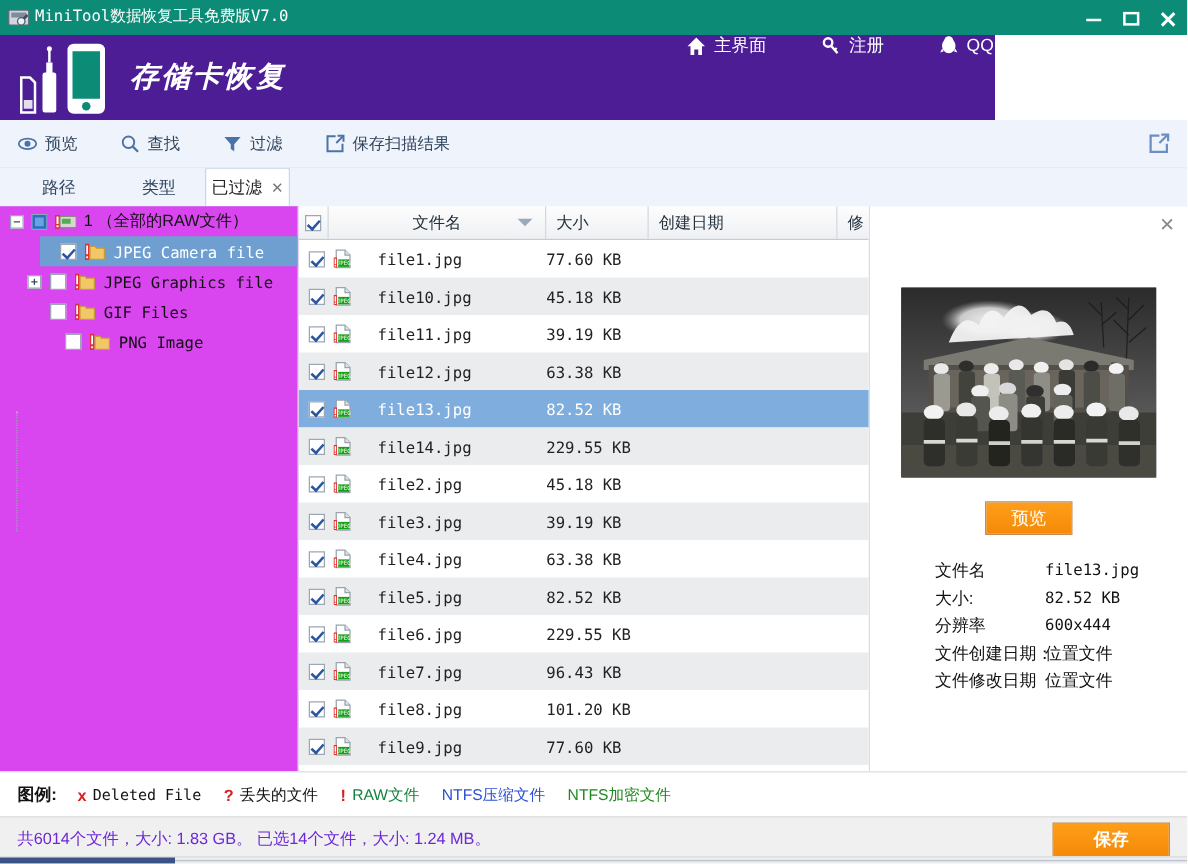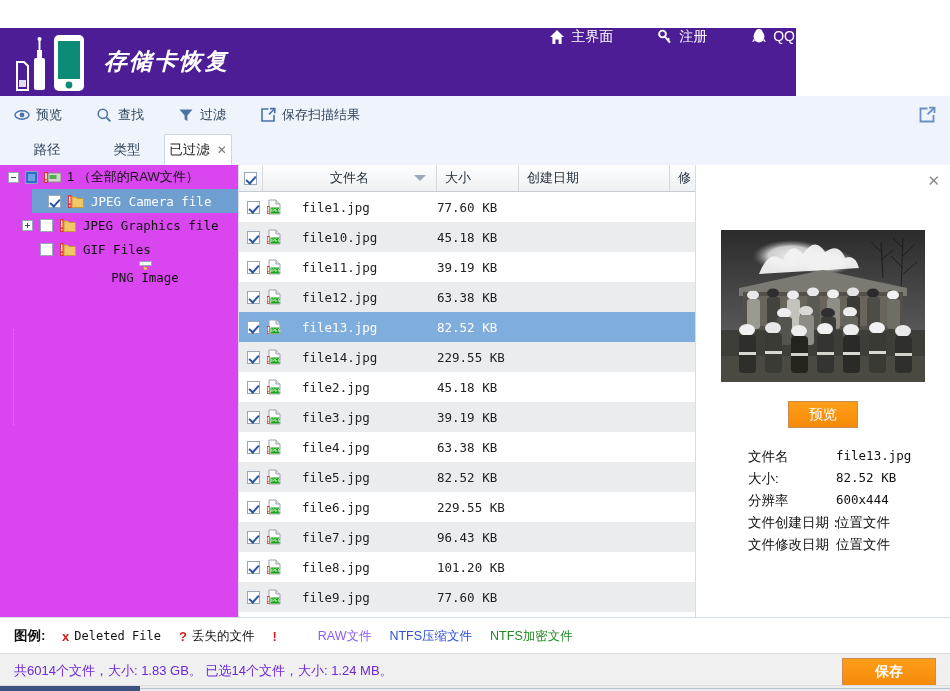--- a/index.html
+++ b/index.html
@@ -120,20 +120,45 @@
   .bottomscroll{position:absolute;left:0;top:685px;width:950px;height:6px;background:#ececec;
     border-top:1px solid #dcdcdc;}
   .bottomscroll .thumb{position:absolute;left:0;top:0;height:5px;width:140px;background:#3b5282;}
   .bottomscroll .track2{position:absolute;left:140px;top:2px;height:1px;width:810px;background:#b9c2d2;}
 </style>
 </head>
 <body>
 
 <div class="app">
 
+  <div class="titlebar">
+    <svg class="tb-icon" viewBox="0 0 18 18">
+      <rect x="1" y="3" width="16" height="12" rx="1" fill="#cfd6de" stroke="#5d6b7a"></rect>
+      <rect x="3" y="5" width="12" height="4" fill="#7f8c9b"></rect>
+      <circle cx="11" cy="12" r="3" fill="#eceff3" stroke="#4a5a6b"></circle>
+      <path d="M13 10 L16 7" stroke="#3d4a58" stroke-width="2"></path>
+    </svg>
+    <div class="tb-title">MiniTool数据恢复工具免费版V7.0</div>
+
+    <div class="wbtn" id="w-min">
+      <svg width="14" height="10" viewBox="0 0 14 10">
+        <rect x="1" y="6" width="12" height="2" fill="#ffffff"></rect>
+      </svg>
+    </div>
+    <div class="wbtn" id="w-max">
+      <svg width="14" height="12" viewBox="0 0 14 12">
+        <rect x="1.5" y="1.5" width="11" height="9" fill="none" stroke="#ffffff" stroke-width="2"></rect>
+      </svg>
+    </div>
+    <div class="wbtn" id="w-close">
+      <svg width="13" height="13" viewBox="0 0 13 13">
+        <path d="M1.5 1.5 L11.5 11.5 M11.5 1.5 L1.5 11.5" stroke="#ffffff" stroke-width="2.4"></path>
+      </svg>
+    </div>
+  </div>
 
   <div class="banner">
     <svg class="brand-art" viewBox="0 0 80 62">
 
       <path d="M3 30 L10 30 L14 34 L14 58 L3 58 Z" fill="none" stroke="#ffffff" stroke-width="2"></path>
       <rect x="5" y="48" width="7" height="7" fill="#ffffff" opacity="0.85"></rect>
 
       <rect x="20" y="26" width="11" height="32" rx="2" fill="#ffffff"></rect>
       <rect x="23" y="18" width="5" height="9" fill="#ffffff"></rect>
       <path d="M25.5 18 L25.5 8" stroke="#ffffff" stroke-width="2"></path>
@@ -277,21 +302,21 @@
       <svg width="16" height="15" viewBox="0 0 16 15">
         <rect x="0" y="1" width="3.4" height="13" fill="#e03030"></rect>
         <rect x="1" y="2.4" width="1.4" height="7" fill="#ffffff"></rect>
         <rect x="1" y="11" width="1.4" height="1.6" fill="#ffffff"></rect>
         <path d="M4 3 L8 3 L9 4.5 L15.5 4.5 L15.5 13.5 L4 13.5 Z" fill="#f2c766" stroke="#c79a38"></path>
       </svg>
       <span style="display:inline-block;width:7px;"></span>
       <span class="tlabel">GIF Files</span>
     </div>
 
-    <div class="trow" style="padding-left:52px;flex-direction:column;">
+    <div class="trow" style="padding-left:52px;">
       <span class="cbox"></span>
       <span style="display:inline-block;width:7px;"></span>
       <svg width="16" height="15" viewBox="0 0 16 15">
         <rect x="0" y="1" width="3.4" height="13" fill="#e03030"></rect>
         <rect x="1" y="2.4" width="1.4" height="7" fill="#ffffff"></rect>
         <rect x="1" y="11" width="1.4" height="1.6" fill="#ffffff"></rect>
         <path d="M4 3 L8 3 L9 4.5 L15.5 4.5 L15.5 13.5 L4 13.5 Z" fill="#f2c766" stroke="#c79a38"></path>
       </svg>
       <span style="display:inline-block;width:7px;"></span>
       <span class="tlabel">PNG Image</span>
@@ -683,21 +708,21 @@
         <div class="lgitem">
           <span class="lgmark" style="color: rgb(212, 32, 32);">x</span>
           <span class="lgtxt-mono" style="color: rgb(17, 17, 17);">Deleted File</span>
         </div>
         <div class="lgitem">
           <span class="lgmark" style="color: rgb(212, 32, 32);">?</span>
           <span style="color: rgb(17, 17, 17);">丢失的文件</span>
         </div>
         <div class="lgitem">
           <span class="lgmark" style="color: rgb(212, 32, 32);">!</span>
-          <span style="color: #8b5cf6; margin-left: 36px;">RAW文件</span>
+          <span style="color: #15803d;">RAW文件</span>
         </div>
         <div class="lgitem">
           <span style="color: rgb(42, 79, 212);">NTFS压缩文件</span>
         </div>
         <div class="lgitem">
           <span style="color: rgb(31, 138, 31);">NTFS加密文件</span>
         </div>
       </div>
   </div>
 

